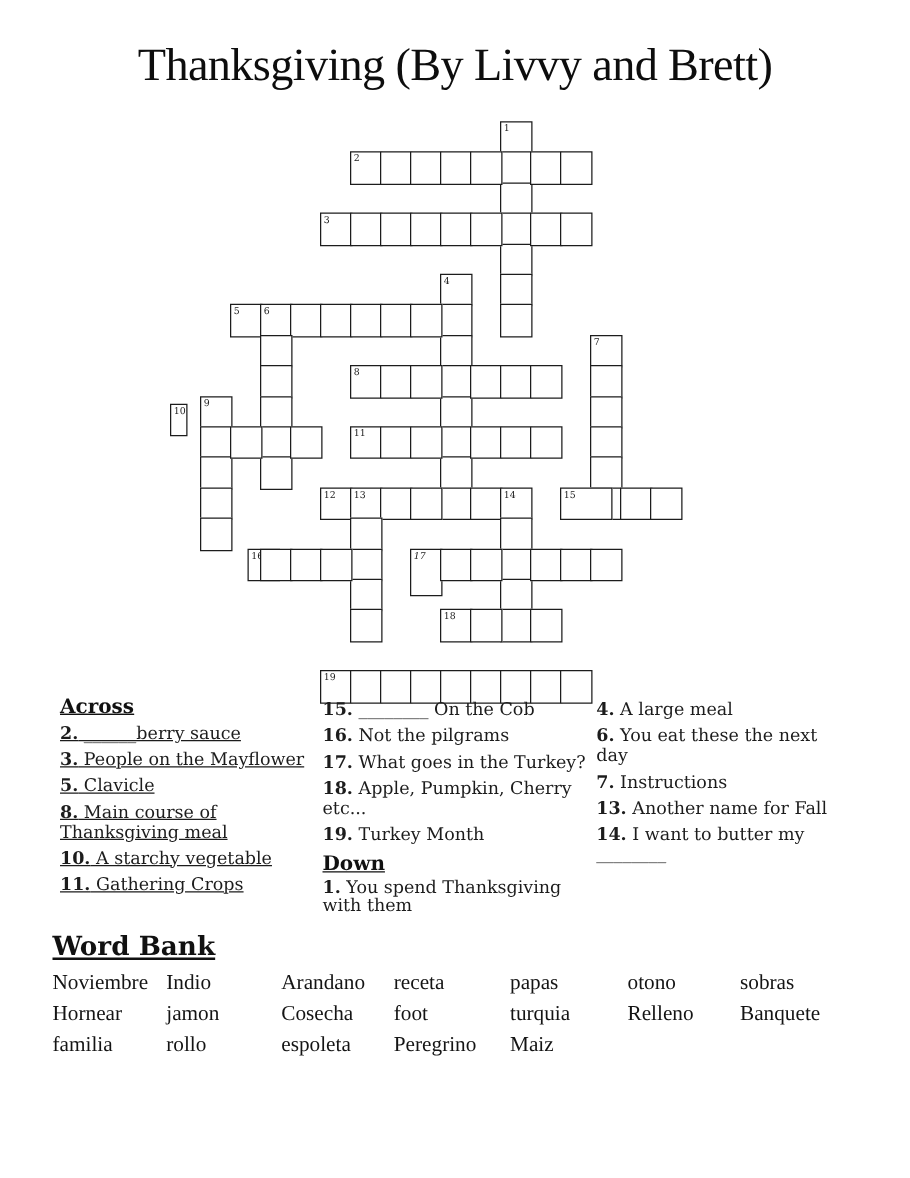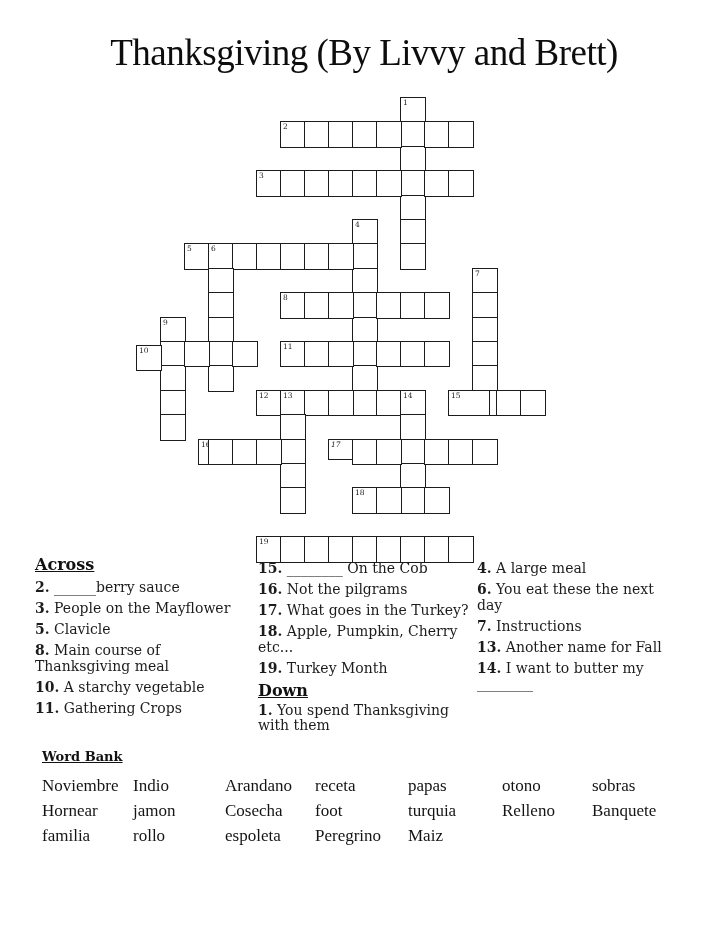--- a/index.html
+++ b/index.html
@@ -33,35 +33,35 @@
     border:1.7px solid #1c1c1c; box-sizing:border-box;
   }
   .cellnum {
     position:absolute; top:0px; left:2px;
     font-size:7.5px; line-height:9px; color:#222;
     font-family:"DejaVu Serif", serif;
   }
 
   
   .clue-col { position:absolute; font-size:14px; line-height:15.5px; color:#1c1c1c; }
-  #cluecol-0 { left:35px;  top:556px; width:212px; }
+  #cluecol-0 { left:48px;  top:556px; width:212px;text-decoration:underline; }
   #cluecol-1 { left:258px; top:561px; width:216px; }
   #cluecol-2 { left:477px; top:561px; width:196px; }
   .clue { margin:0 0 5.5px 0; }
   .clue b { font-weight:bold; }
   .clue-heading {
     font-size:16px; line-height:17px; font-weight:bold; color:#111;
     text-decoration:underline; margin:0 0 7px 0;
   }
   #cluecol-1 .clue-heading { margin-top:2px; margin-bottom:4px; }
 
   
   .wordbank { position:absolute; left:42px; top:748px; right:28px; color:#141414; }
   .wb-heading {
-    font-family:"DejaVu Serif", serif; font-size:13px; line-height:18px;
+    font-family:"DejaVu Serif", serif; font-size:21px; line-height:18px;
     font-weight:bold; text-decoration:underline; margin:0 0 11px 0; color:#111;
   }
   #wordbank-grid {
     display:grid;
     grid-template-columns:91px 92px 90px 93px 94px 90px auto;
     row-gap:7px;
     font-family:"Liberation Serif", serif; font-size:17px; line-height:18px;
   }
 </style>
 </head>
@@ -143,21 +143,21 @@
       <div class="cell" id="cell-8_10" style="left: 376px; top: 292.2px; width: 26px; height: 26.4px;"></div>
       <div class="cell" id="cell-8_11" style="left: 400px; top: 292.2px; width: 26px; height: 26.4px;"></div>
       <div class="cell" id="cell-8_12" style="left: 424px; top: 292.2px; width: 26px; height: 26.4px;"></div>
       <div class="cell" id="cell-9_1" style="left: 160px; top: 316.6px; width: 26px; height: 26.4px;">
         <span class="cellnum">9</span>
       </div>
       <div class="cell" id="cell-10_1" style="left: 160px; top: 341px; width: 26px; height: 26.4px;"></div>
       <div class="cell" id="cell-11_1" style="left: 160px; top: 365.4px; width: 26px; height: 26.4px;"></div>
       <div class="cell" id="cell-12_1" style="left: 160px; top: 389.8px; width: 26px; height: 26.4px;"></div>
       <div class="cell" id="cell-13_1" style="left: 160px; top: 414.2px; width: 26px; height: 26.4px;"></div>
-      <div class="cell" id="cell-10_0" style="left: 136px; top: 345px; width: 26px; height: 26.4px;">
+      <div class="cell" id="cell-10_0" style="left: 136px; top: 323px; width: 14px; height: 26.4px;">
         <span class="cellnum">10</span>
       </div>
       <div class="cell" id="cell-10_2" style="left: 184px; top: 341px; width: 26px; height: 26.4px;"></div>
       <div class="cell" id="cell-10_4" style="left: 232px; top: 341px; width: 26px; height: 26.4px;"></div>
       <div class="cell" id="cell-10_6" style="left: 280px; top: 341px; width: 26px; height: 26.4px;">
         <span class="cellnum">11</span>
       </div>
       <div class="cell" id="cell-10_7" style="left: 304px; top: 341px; width: 26px; height: 26.4px;"></div>
       <div class="cell" id="cell-10_8" style="left: 328px; top: 341px; width: 26px; height: 26.4px;"></div>
       <div class="cell" id="cell-10_10" style="left: 376px; top: 341px; width: 26px; height: 26.4px;"></div>
@@ -187,21 +187,21 @@
         <span class="cellnum">15</span>
       </div>
       <div class="cell" id="cell-12_15" style="left: 496px; top: 389.8px; width: 26px; height: 26.4px;"></div>
       <div class="cell" id="cell-12_16" style="left: 520px; top: 389.8px; width: 26px; height: 26.4px;"></div>
       <div class="cell" id="cell-14_2" style="left: 198px; top: 438.6px; width: 26px; height: 26.4px;">
         <span class="cellnum">16</span>
       </div>
       <div class="cell" id="cell-14_3" style="left: 208px; top: 438.6px; width: 26px; height: 26.4px;"></div>
       <div class="cell" id="cell-14_4" style="left: 232px; top: 438.6px; width: 26px; height: 26.4px;"></div>
       <div class="cell" id="cell-14_5" style="left: 256px; top: 438.6px; width: 26px; height: 26.4px;"></div>
-      <div class="cell" id="cell-14_8" style="left: 328px; top: 438.6px; width: 26px; height: 21px; font-style: italic;">
+      <div class="cell" id="cell-14_8" style="left: 328px; top: 438.6px; width: 26px; height: 38px; font-style: italic;">
         <span class="cellnum">17</span>
       </div>
       <div class="cell" id="cell-14_9" style="left: 352px; top: 438.6px; width: 26px; height: 26.4px;"></div>
       <div class="cell" id="cell-14_10" style="left: 376px; top: 438.6px; width: 26px; height: 26.4px;"></div>
       <div class="cell" id="cell-14_12" style="left: 424px; top: 438.6px; width: 26px; height: 26.4px;"></div>
       <div class="cell" id="cell-14_13" style="left: 448px; top: 438.6px; width: 26px; height: 26.4px;"></div>
       <div class="cell" id="cell-14_14" style="left: 472px; top: 438.6px; width: 26px; height: 26.4px;"></div>
       <div class="cell" id="cell-16_9" style="left: 352px; top: 487.4px; width: 26px; height: 26.4px;">
         <span class="cellnum">18</span>
       </div>

